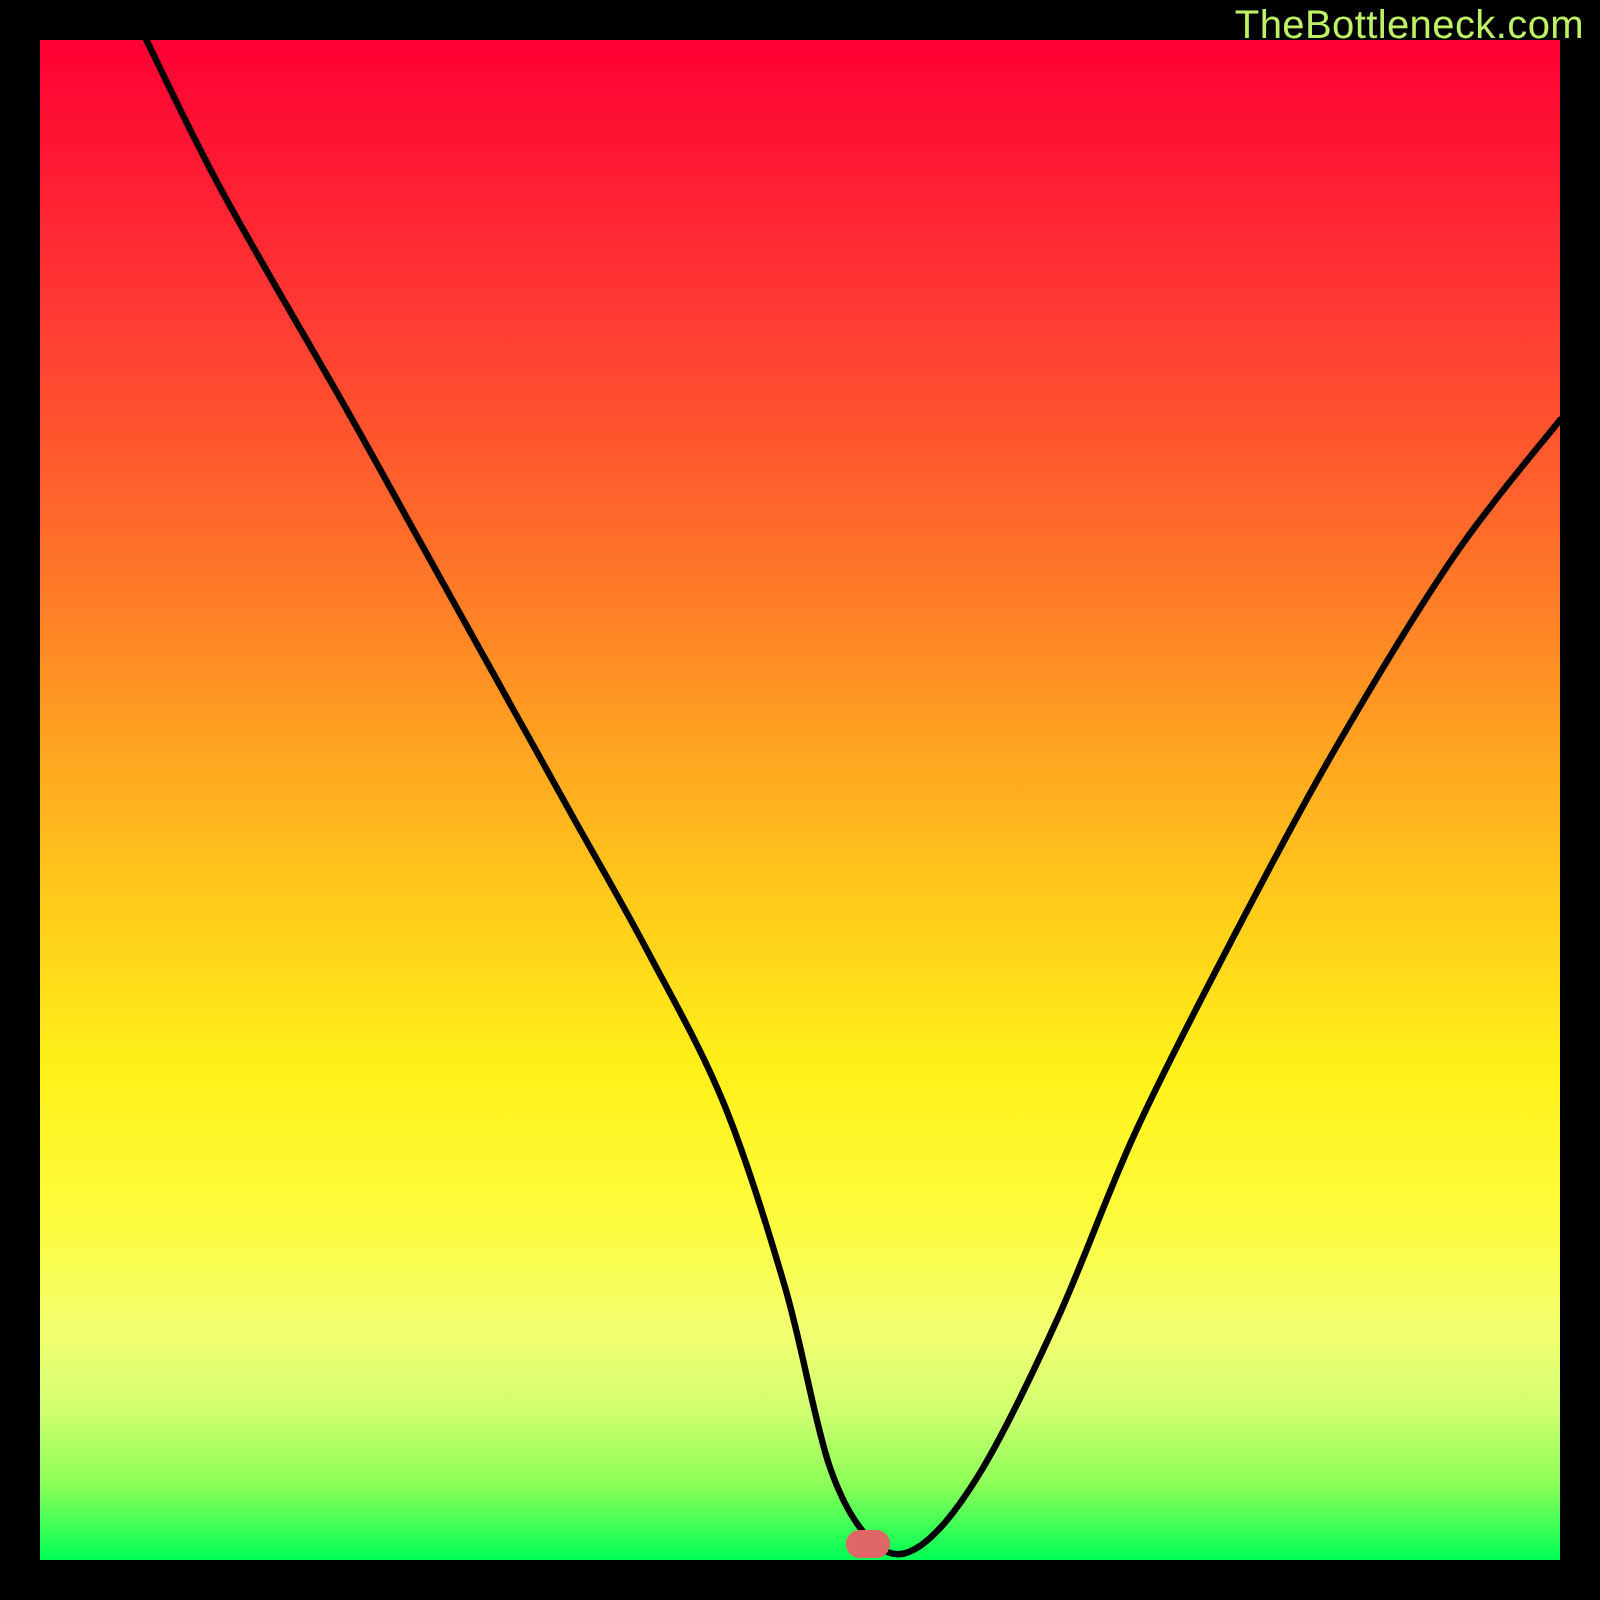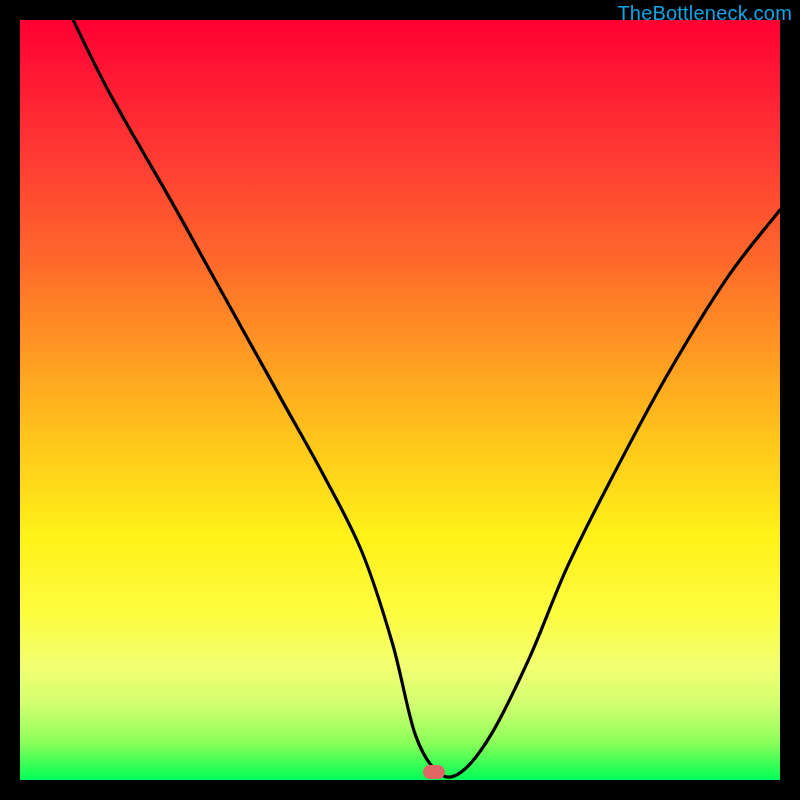--- a/index.html
+++ b/index.html
@@ -37,21 +37,21 @@
       #f2ff70 85%,
       #d2ff70 90%,
       #8cff58 95%,
       #00ff55 100%
     );
   }
   .watermark {
     position: absolute;
     top: 2px;
     right: 8px;
-    color: #0ea5e9;
+    color: #bef264;
     font-size: 20px;
     font-weight: 500;
     letter-spacing: 0.2px;
     user-select: none;
   }
   svg.curve {
     position: absolute;
     left: 0;
     top: 0;
     width: 760px;

